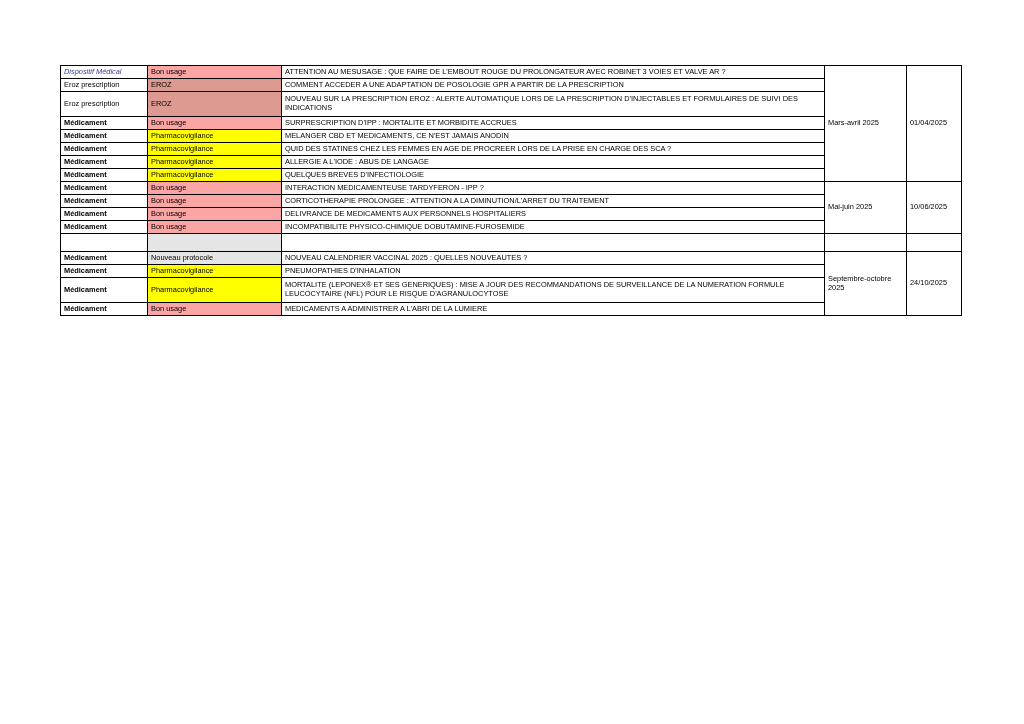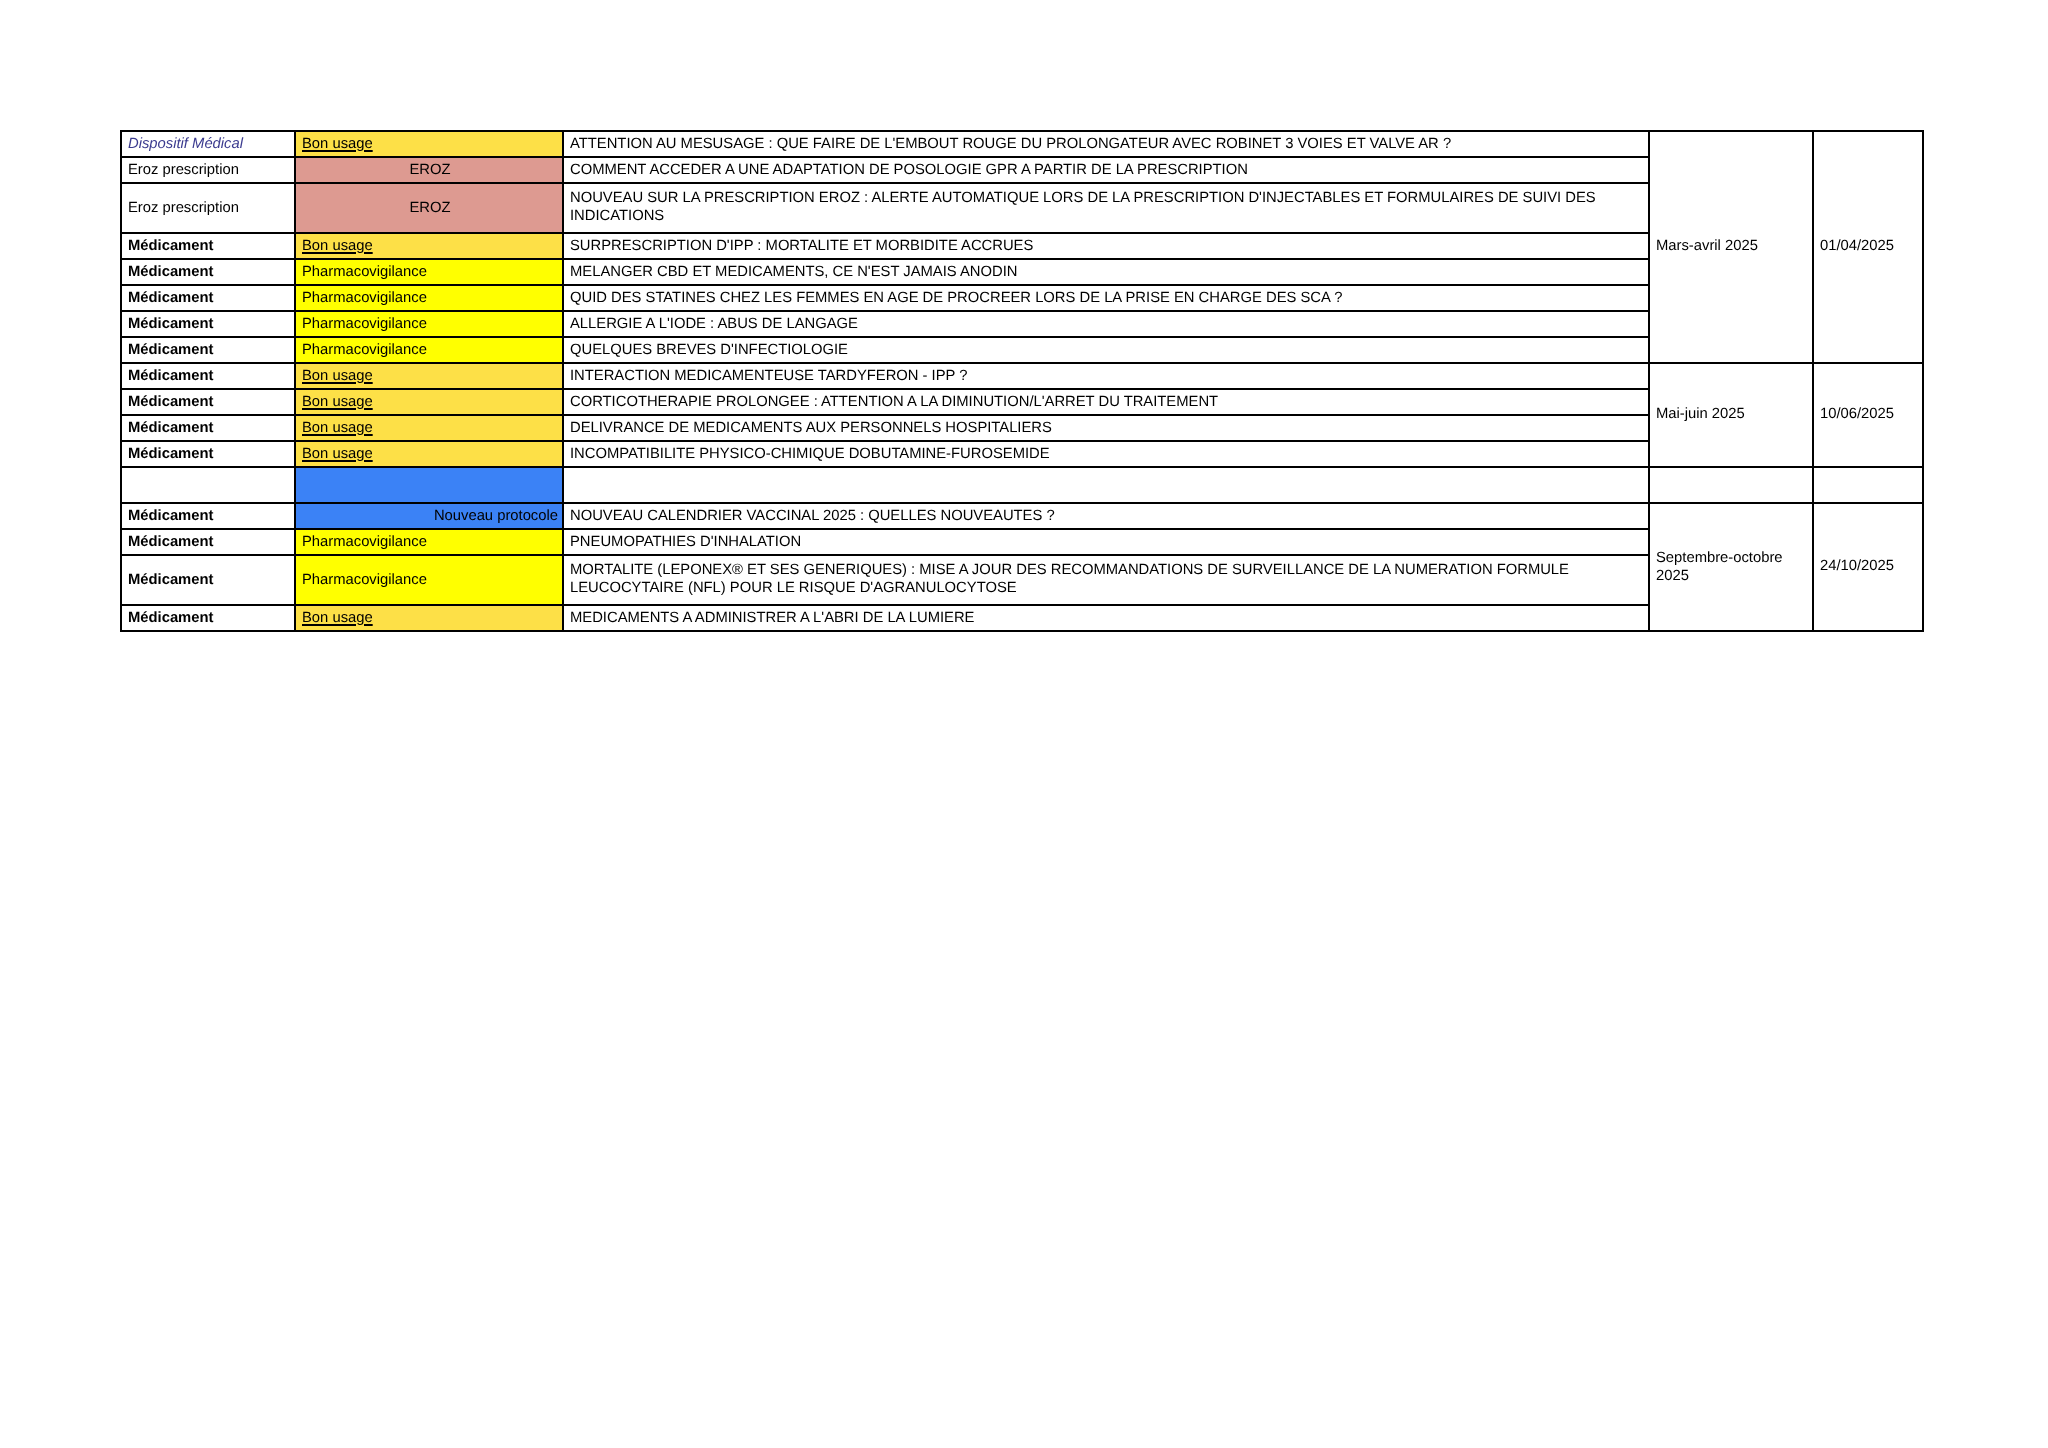--- a/index.html
+++ b/index.html
@@ -48,24 +48,24 @@
   td.title     { }
   td.period    { text-align: left; vertical-align: middle; }
   td.date      { vertical-align: middle; }
 
   .row-h1 { height: 13px; }
   .row-tall { height: 25px; }
   .row-blank { height: 18px; }
   .row-clz { height: 25px; }
 
   
-  .fill-purple { background: #fde047; text-decoration: underline; }
+  .fill-purple { background: #fca5a5; }
   .fill-yellow { background: #ffff00; }
-  .fill-salmon { background: #dd9a91; text-align: center; }
-  .fill-none   { background: #3b82f6; text-align: right; }
+  .fill-salmon { background: #dd9a91; }
+  .fill-none   { background: #e5e5e5; }
 
   .italic-blue { font-style: italic; color: #3b3b8f; font-weight: normal; }
 
   .title-wrap { white-space: normal; }
 </style>
 </head>
 <body>
 
 <div id="sheet">
   <table class="grid">

